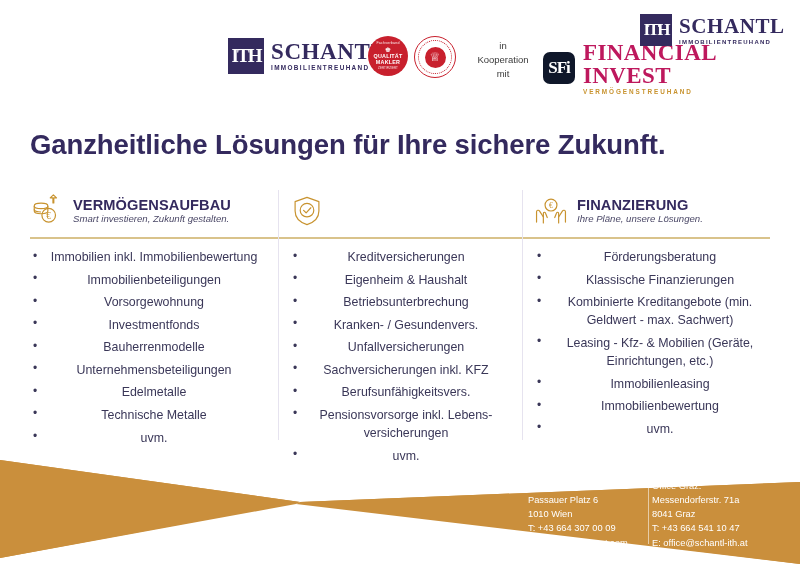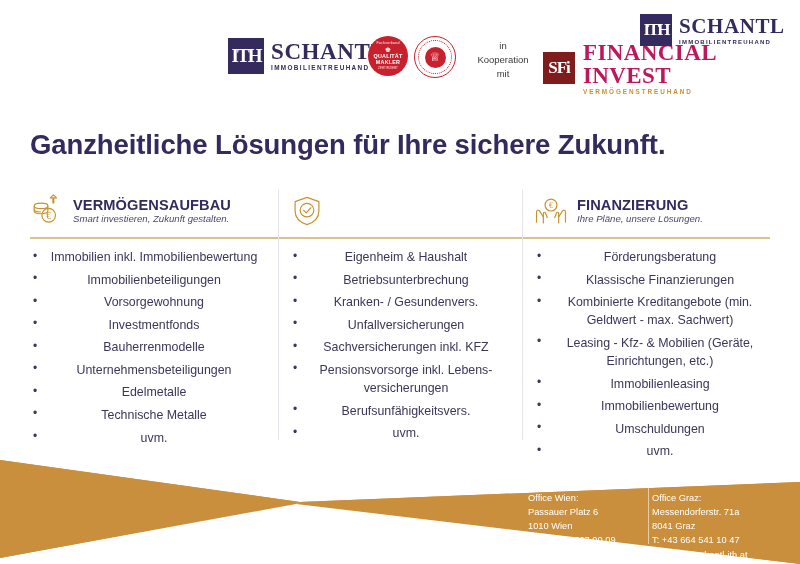--- a/index.html
+++ b/index.html
@@ -127,30 +127,31 @@
   }
 
   .logo-sfi {
     position: absolute;
     left: 543px; top: 41px;
     display: flex;
     align-items: center;
   }
   .sfi-mark {
     width: 32px; height: 32px;
-    background: #7f1d1d;
+    background: #0f172a;
     color: #ffffff;
     font-family: "Liberation Serif", serif;
     font-weight: bold;
     font-size: 17px;
     letter-spacing: -1px;
     display: flex;
     align-items: center;
     justify-content: center;
     flex: 0 0 auto;
+    border-radius: 7px;
   }
   .sfi-word { margin-left: 8px; line-height: 1; }
   .sfi-word .big {
     font-family: "Liberation Serif", serif;
     font-weight: bold;
     font-size: 23px;
     color: #be185d;
     letter-spacing: .4px;
     display: block;
   }
@@ -273,21 +274,20 @@
     height: 124px;
   }
   .footer svg { display: block; }
 
   .office-block {
     position: absolute;
     color: #ffffff;
     font-size: 9.3px;
     line-height: 1.52;
     white-space: nowrap;
-    margin-top: 12px;
   }
   .office-wien { left: 528px; top: 479px; }
   .office-graz { left: 652px; top: 479px; }
   .office-divider {
     position: absolute;
     left: 648px; top: 476px;
     width: 1px; height: 68px;
     background: rgba(255,255,255,.55);
   }
   .office-block .line { display: block; }
@@ -388,27 +388,28 @@
       <svg class="col-icon" viewBox="0 0 40 40">
         <g fill="none" stroke="#c8932f" stroke-width="1.4" stroke-linejoin="round">
           <path d="M20 4 L34 9 v11c0 8-6 13.5-14 16-8-2.5-14-8-14-16V9z"></path>
           <circle cx="20" cy="19" r="8"></circle>
           <path d="M16 19.2l3 3 5.5-6" stroke-linecap="round"></path>
         </g>
       </svg>
     </div>
     <div class="list-wrap">
       <ul class="bullets">
+        <li>Kreditversicherungen</li>
         <li>Eigenheim &amp; Haushalt</li>
         <li>Betriebsunterbrechung</li>
         <li>Kranken- / Gesundenvers.</li>
         <li>Unfallversicherungen</li>
         <li>Sachversicherungen inkl. KFZ</li>
+        <li>Berufsunfähigkeitsvers.</li>
         <li>Pensionsvorsorge inkl. Lebens-versicherungen</li>
-        <li>Berufsunfähigkeitsvers.</li>
         <li>uvm.</li>
       </ul>
     </div>
   </div>
 
   <div class="col col-3">
     <div class="col-head">
       <svg class="col-icon" viewBox="0 0 40 40">
         <g fill="none" stroke="#c8932f" stroke-width="1.4" stroke-linejoin="round" stroke-linecap="round">
           <circle cx="20" cy="13" r="7"></circle>
@@ -425,21 +426,20 @@
       </div>
     </div>
     <div class="list-wrap">
       <ul class="bullets">
         <li>Förderungsberatung</li>
         <li>Klassische Finanzierungen</li>
         <li>Kombinierte Kreditangebote (min. Geldwert - max. Sachwert)</li>
         <li>Leasing - Kfz- &amp; Mobilien (Geräte, Einrichtungen, etc.)</li>
         <li>Immobilienleasing</li>
         <li>Immobilienbewertung</li>
-        <li>Umschuldungen</li>
         <li>uvm.</li>
       </ul>
     </div>
   </div>
 </div>
 
 <div class="footer">
   <svg width="800" height="124" viewBox="0 0 800 124">
     <polygon points="0,20 300,62 0,118" fill="#ca8f3c"></polygon>
     <polygon points="800,42 300,62 800,124 " fill="#ca8f3c"></polygon>

